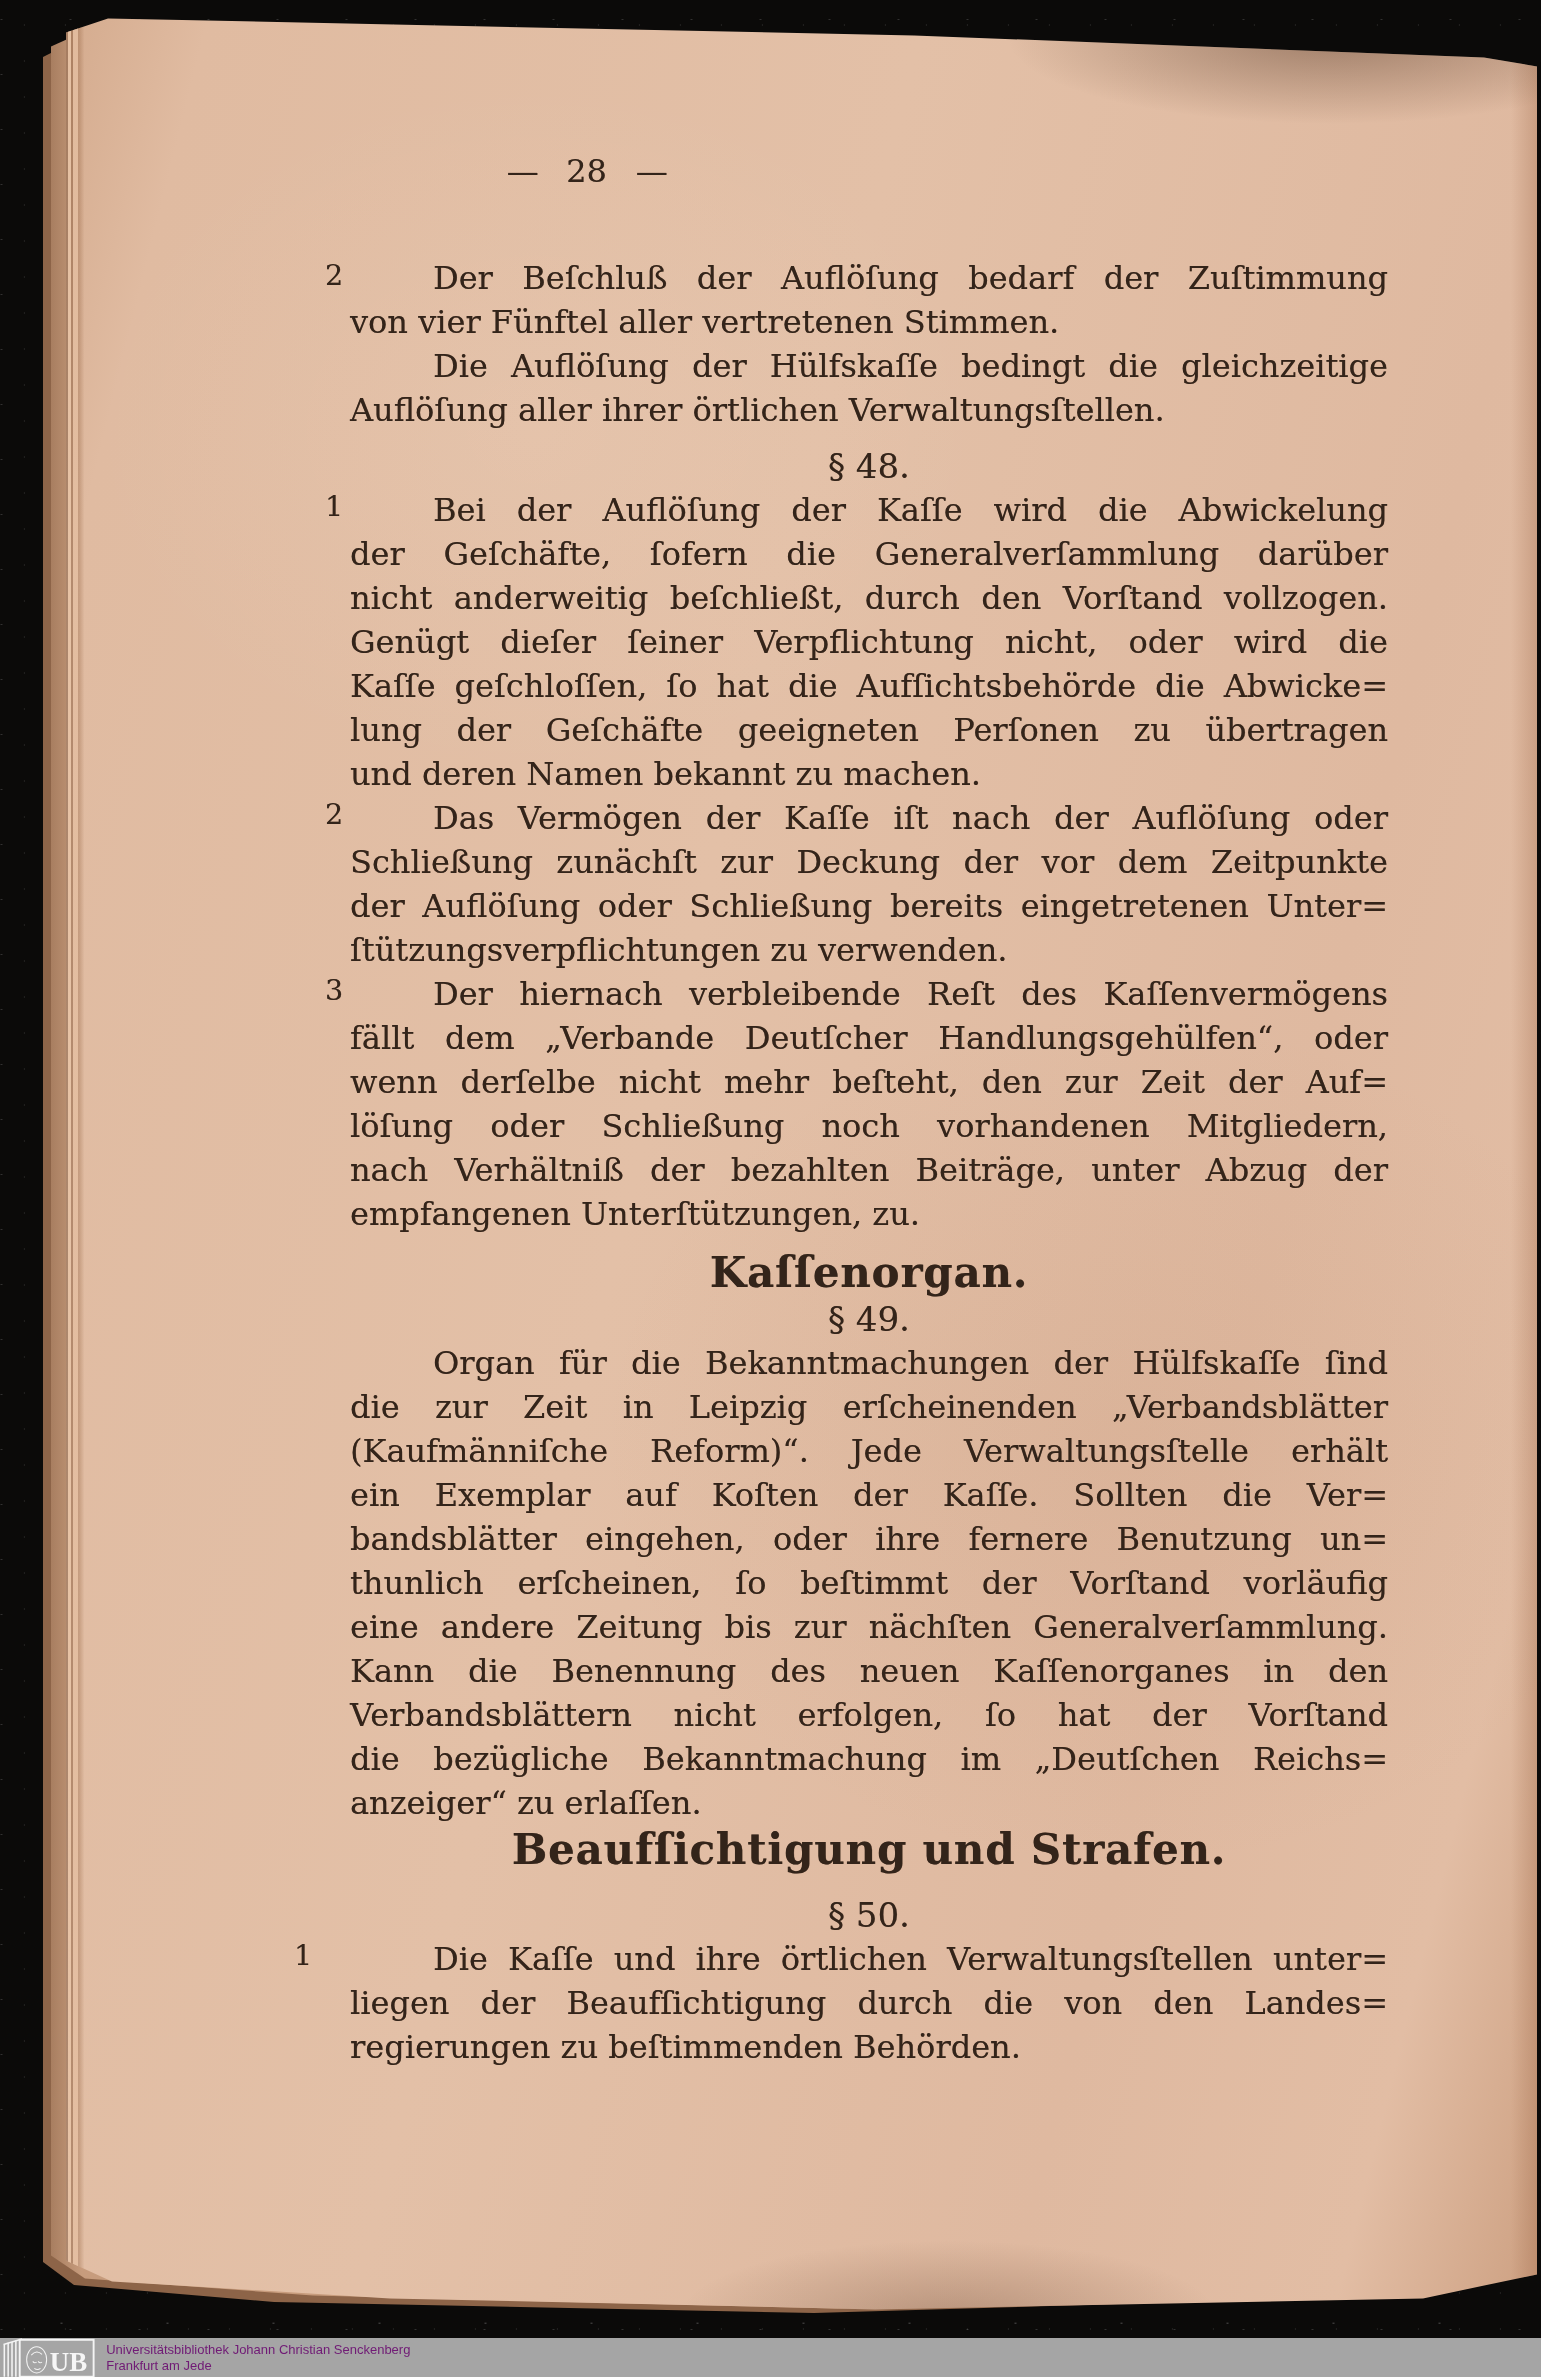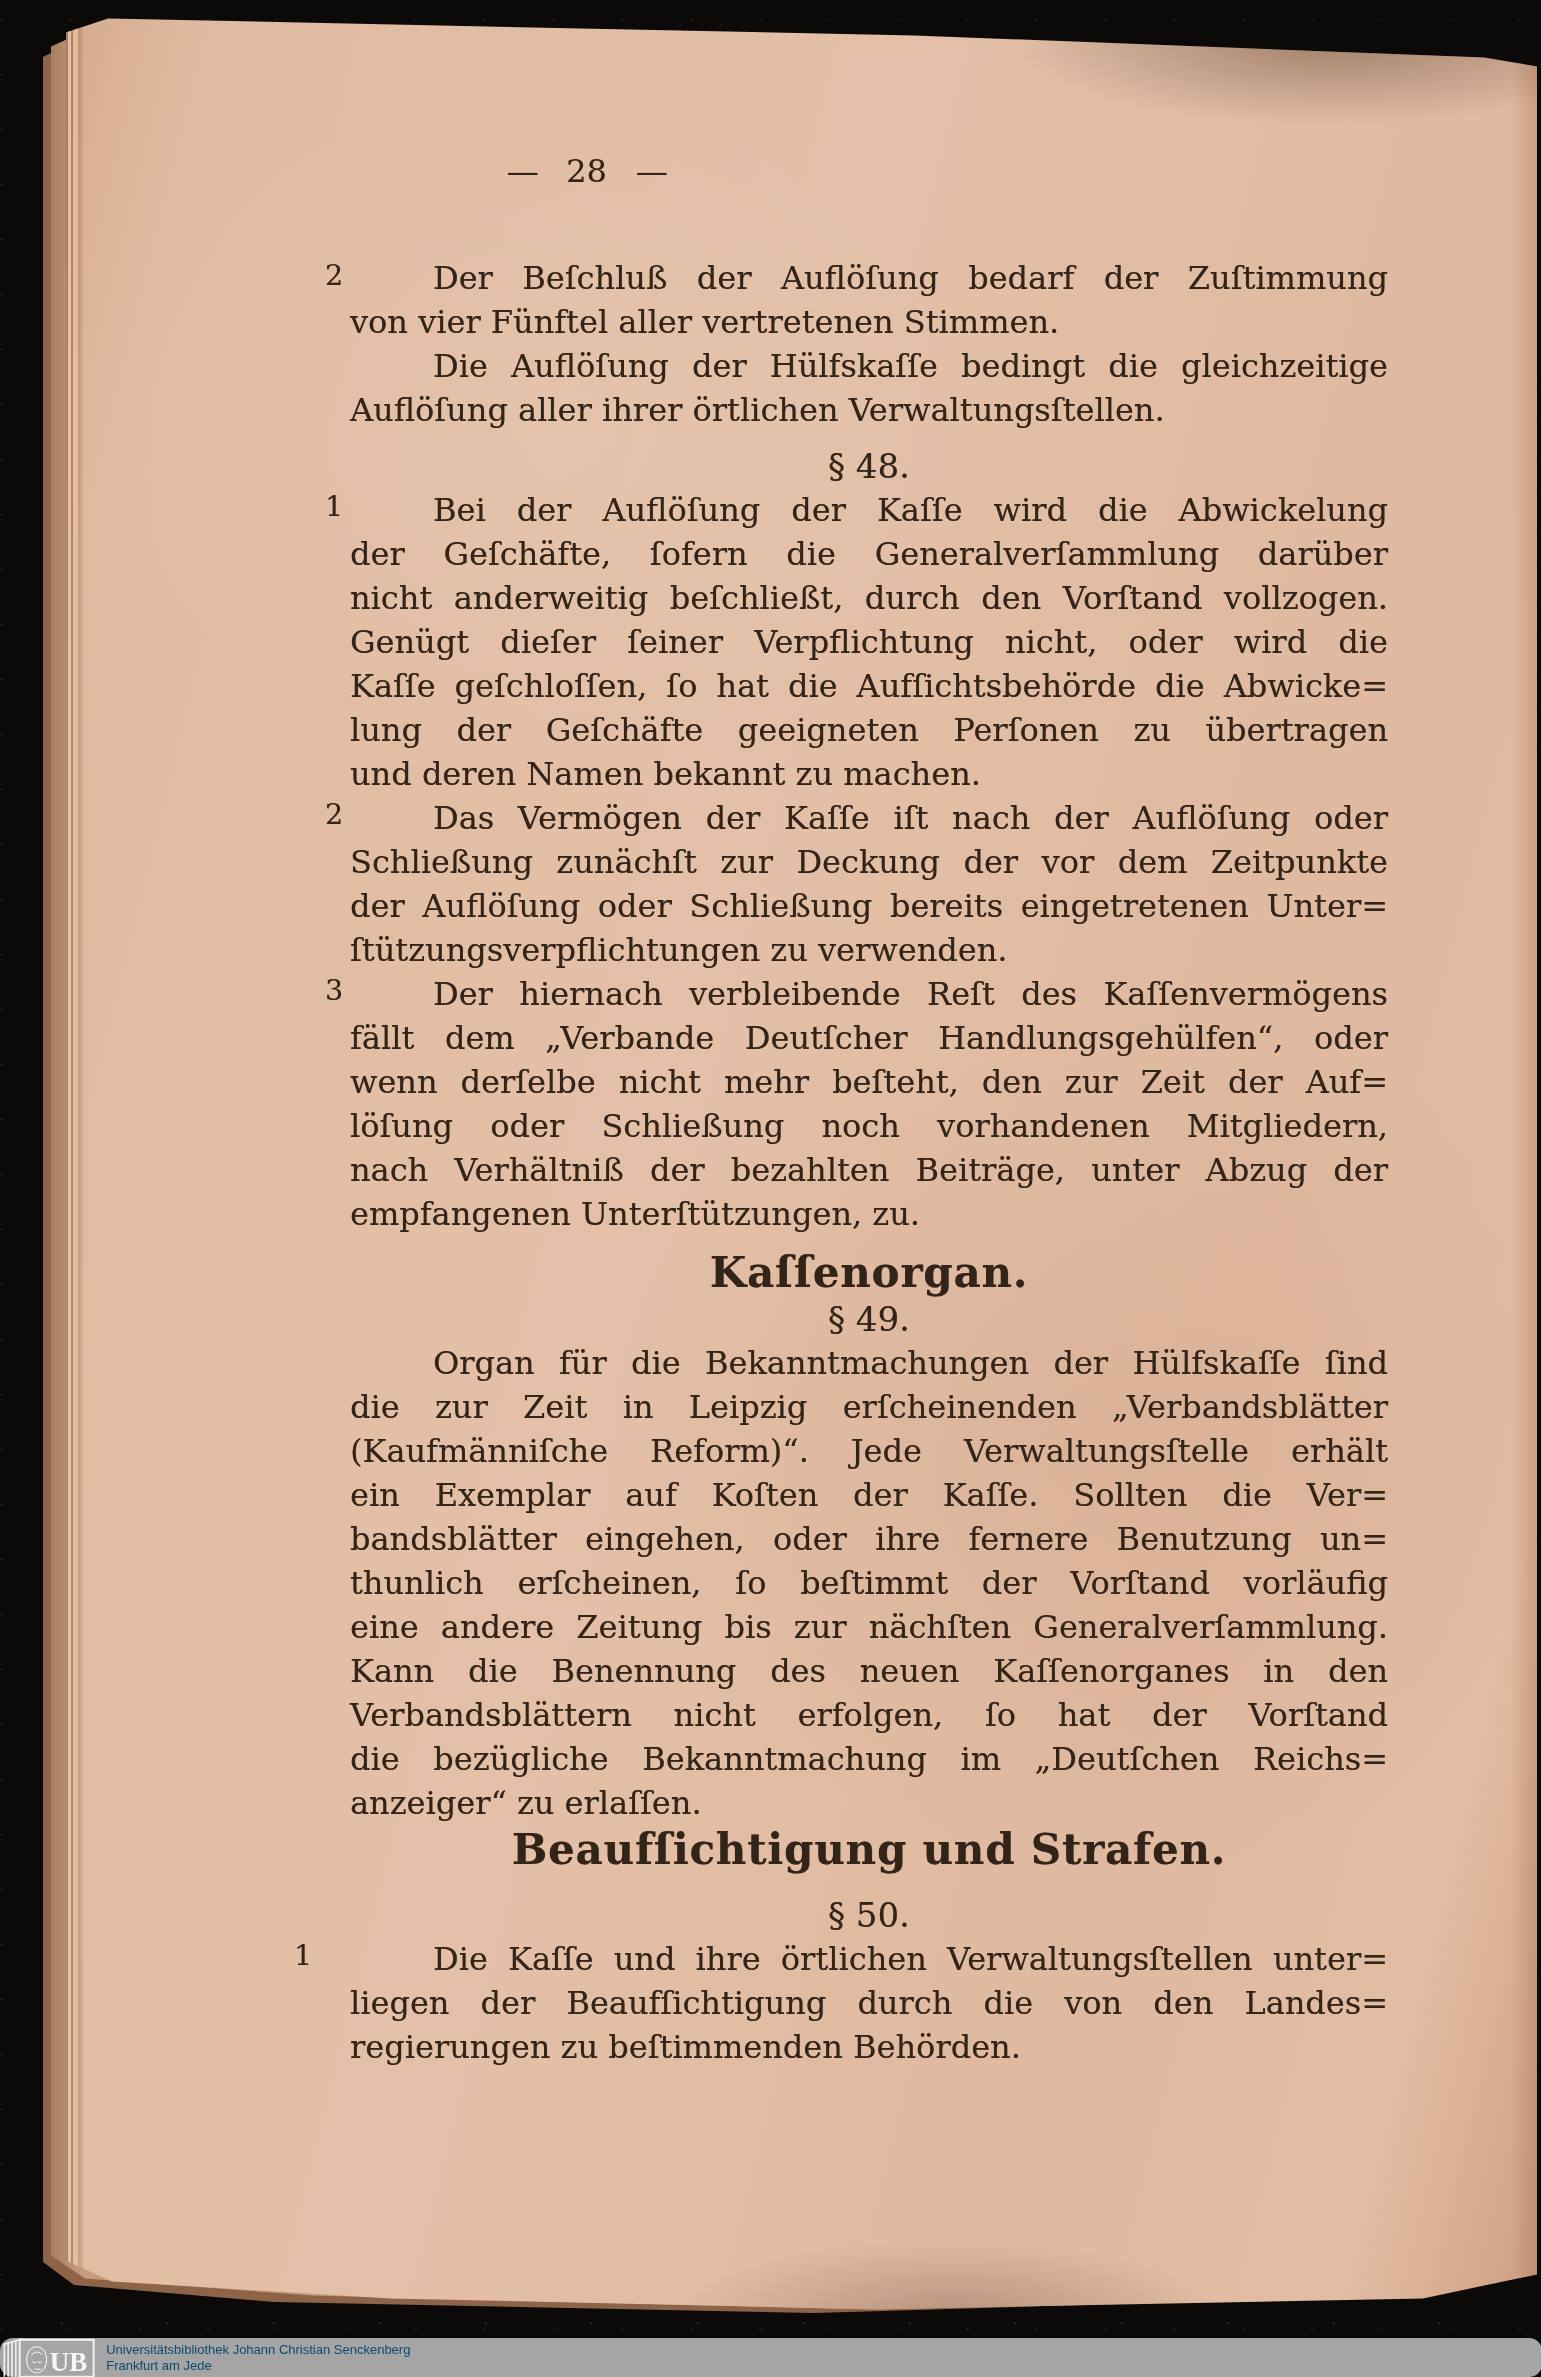--- a/index.html
+++ b/index.html
@@ -86,25 +86,24 @@
   .column > .block:nth-child(7){margin-top:15.4px;}
   .column > .block:nth-child(8){margin-top:0;}
   .column > .block:nth-child(10){margin-top:3.1px;}
   .column > .block:nth-child(11){margin-top:18.5px;}
   
   .footer{
     position:absolute;left:0;right:0;bottom:0;height:39px;
     background:#a5a5a5;
     display:flex;align-items:center;
     font-family:"Liberation Sans","DejaVu Sans",sans-serif;
-    border-radius:13px;
   }
   .footer-logo{flex:0 0 auto;margin-left:1.5px;height:39px;}
   .footer-text{
-    margin-left:7.7px;color:#0c4a6e;font-size:13px;line-height:16px;
+    margin-left:7.7px;color:#701a75;font-size:13px;line-height:16px;
   }
 </style>
 </head>
 <body>
 
 <div class="speckles"></div>
 <div class="stack-deep"></div>
 <div class="stack-mid"></div>
 
 <div class="page">

